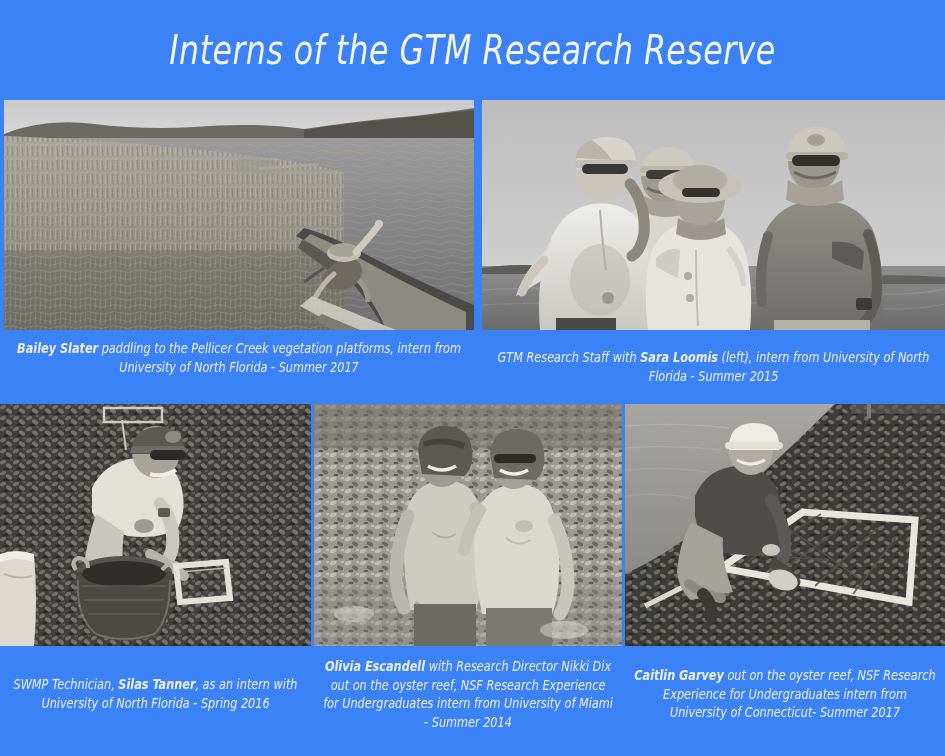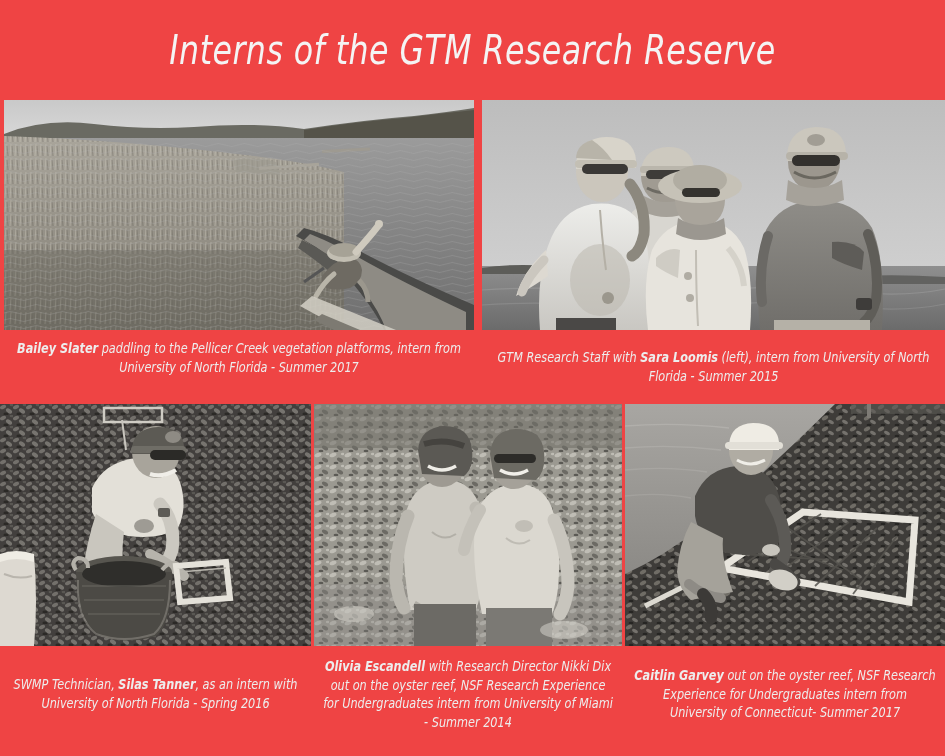--- a/index.html
+++ b/index.html
@@ -10,21 +10,21 @@
   body {
     width: 945px;
     height: 756px;
     overflow: hidden;
     font-family: "Liberation Sans", sans-serif;
   }
   .poster {
     position: relative;
     width: 945px;
     height: 756px;
-    background: #ef4444;
+    background: #3b82f6;
   }
 
   
   .title-bar {
     position: absolute;
     left: 0; top: 0;
     width: 945px; height: 100px;
     display: flex;
     align-items: center;
     justify-content: center;

